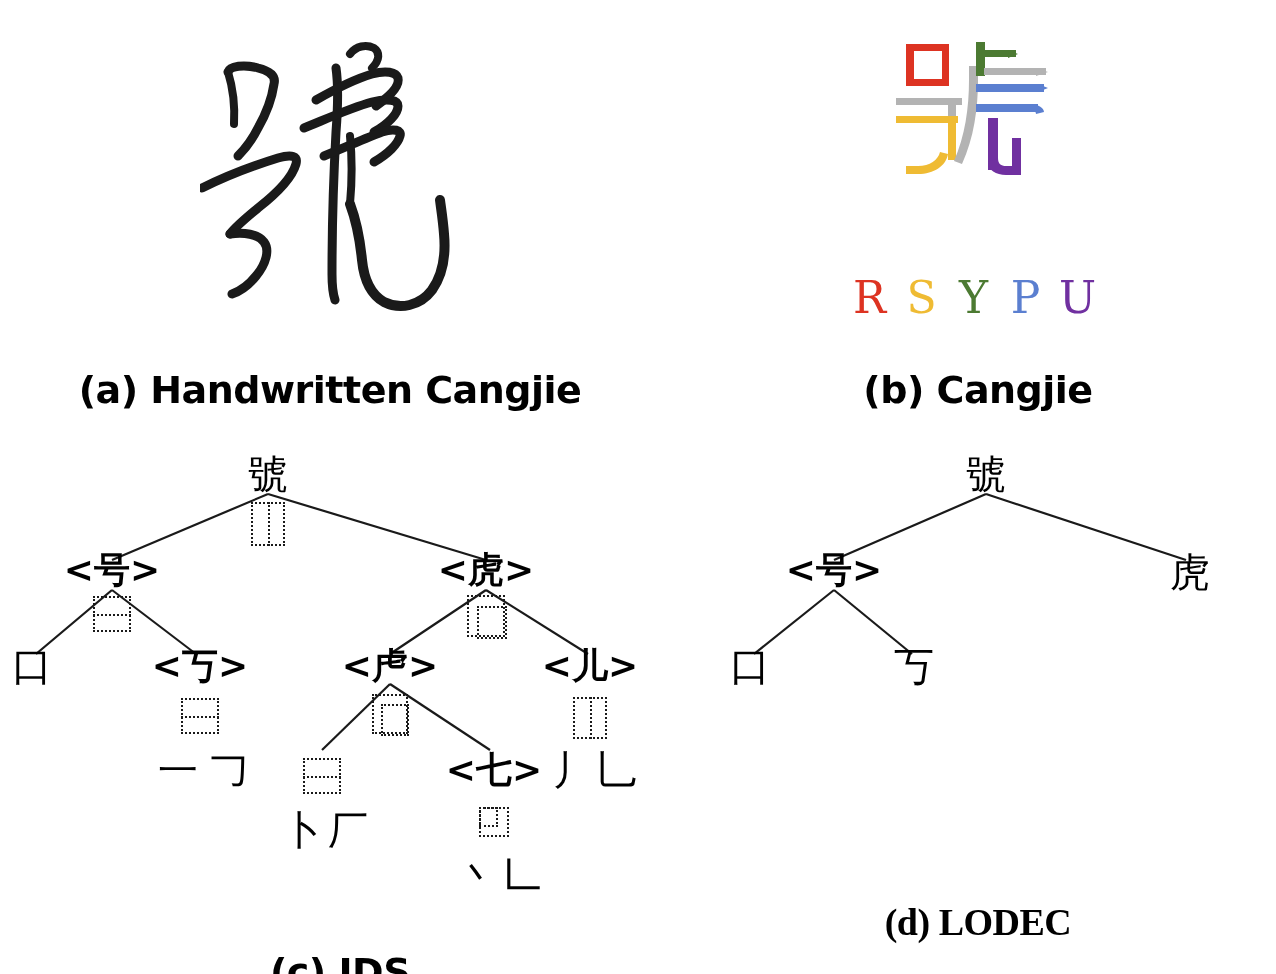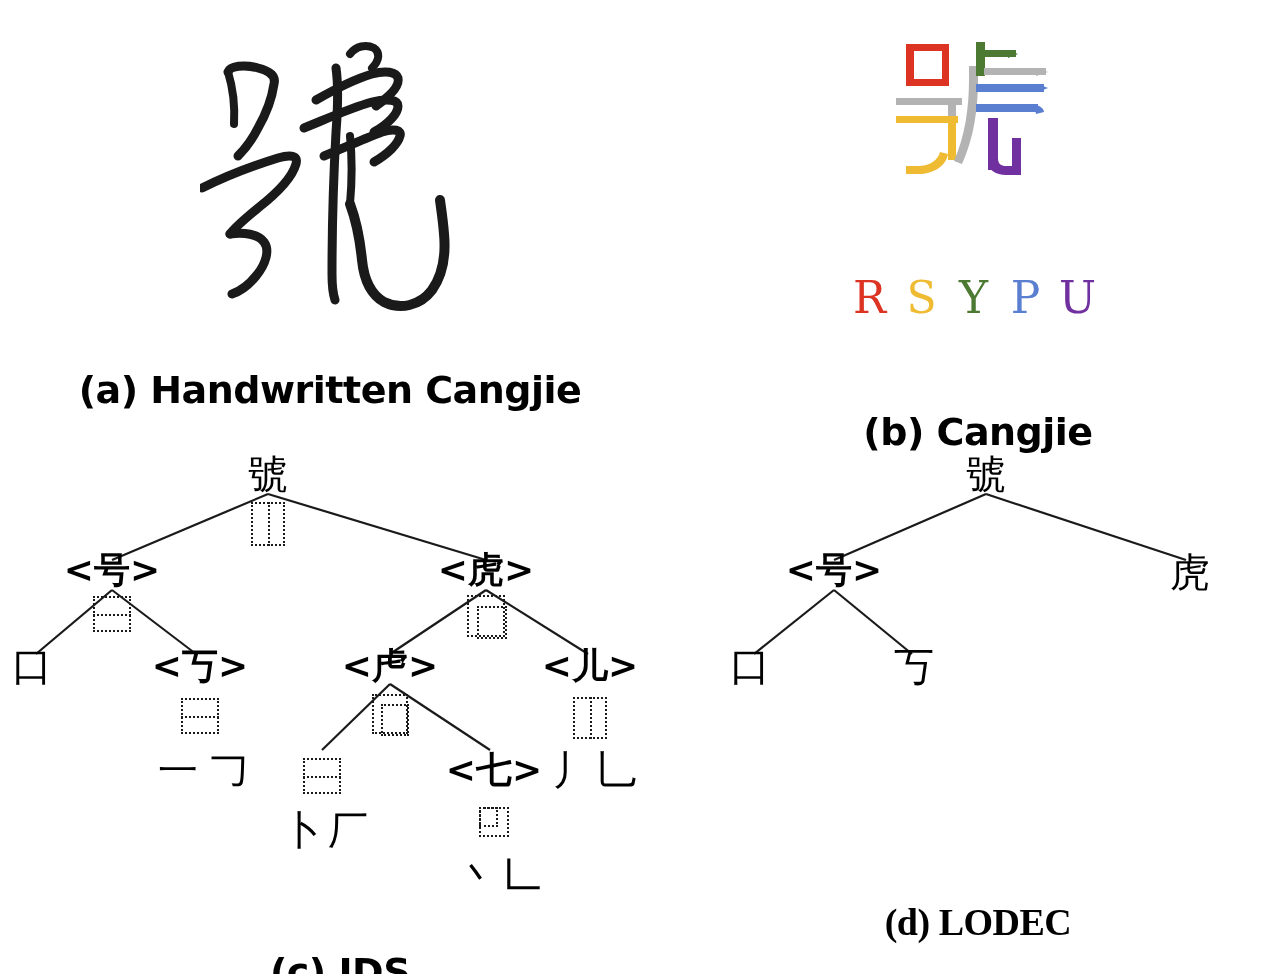--- a/index.html
+++ b/index.html
@@ -51,21 +51,21 @@
   
   .caption {
     position: absolute;
     font-weight: bold;
     font-size: 38px;
     font-family: "DejaVu Sans", sans-serif;
     letter-spacing: -0.5px;
     white-space: nowrap;
   }
   #cap-a { left: 0;    top: 368px; width: 660px; text-align: center; }
-  #cap-b { left: 680px; top: 368px; width: 596px; text-align: center; margin-top: 42px; }
+  #cap-b { left: 680px; top: 368px; width: 596px; text-align: center; }
   #cap-c { left: 0;    top: 950px; width: 680px; text-align: center; }
   #cap-d { left: 680px; top: 900px; width: 596px; text-align: center; font-family: Liberation Serif, serif; }
 
   
   #panel-c { left: 0; top: 432px; width: 690px; height: 470px; }
   #panel-d { left: 690px; top: 432px; width: 586px; height: 470px; }
   .tree-svg { position: absolute; left: 0; top: 0; width: 100%; height: 100%; }
 
   .node-label {
     position: absolute;

